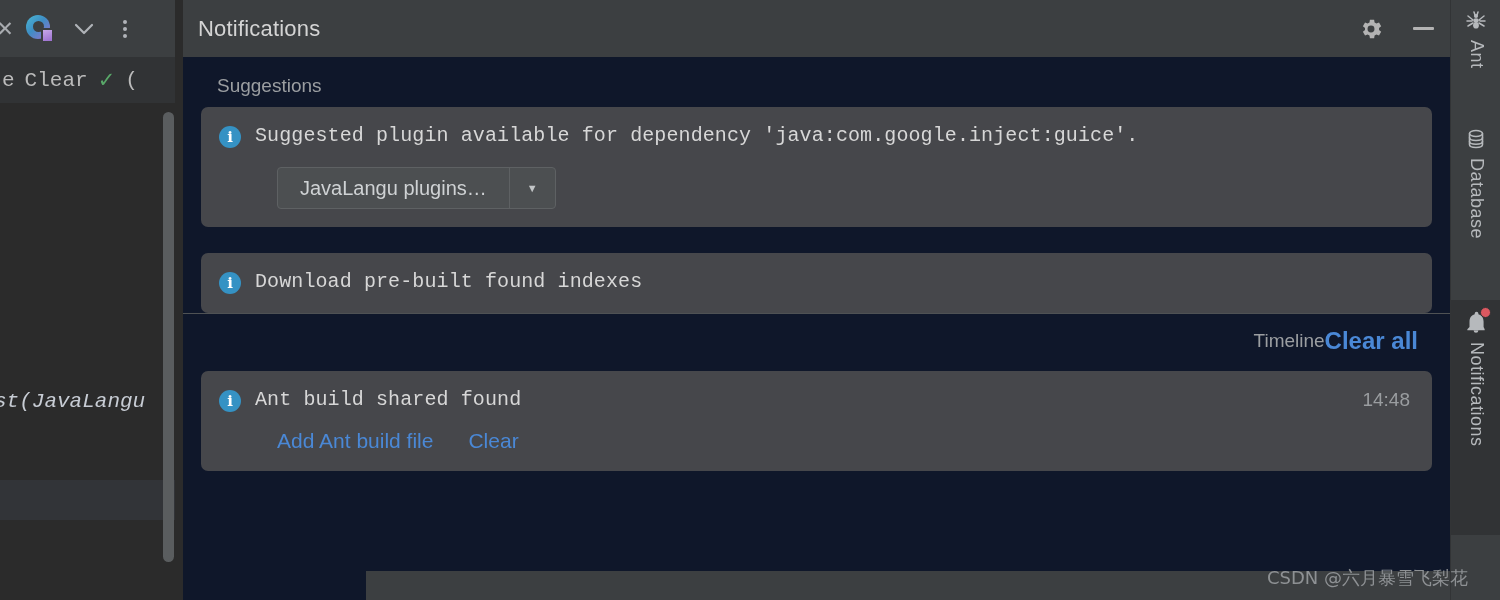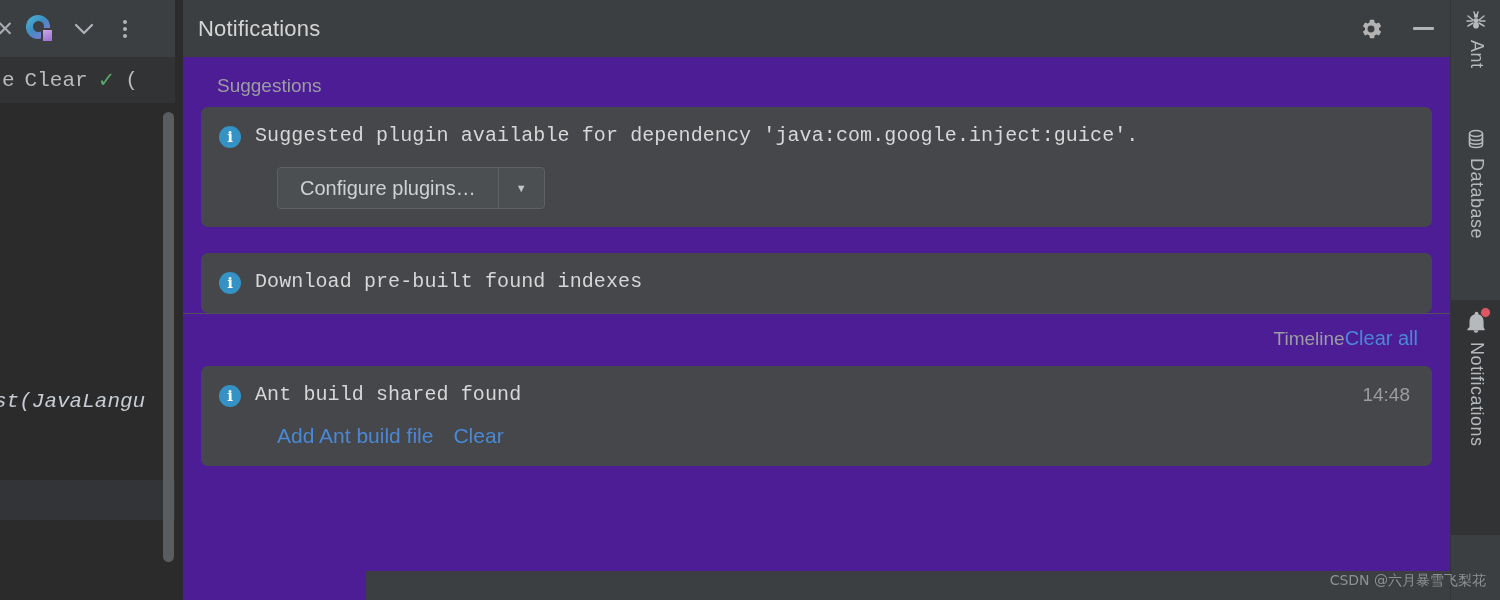--- a/index.html
+++ b/index.html
@@ -149,40 +149,41 @@
     color: #b3b3b3;
   }
   .minimize-bar {
     width: 21px; height: 3px; background: #b3b3b3; border-radius: 1px;
   }
 
   .notif-body {
     position: absolute;
     left: 0; top: 57px;
     width: 1267px; height: 543px;
-    background: #4c1d95;
+    background: #0f172a;
     overflow: hidden;
   }
 
   .section-label {
     font-size: 19px;
     color: #9b9ea1;
     padding: 18px 0 10px 34px;
   }
   .section-row {
     display: flex;
     align-items: center;
     justify-content: flex-end;
     padding: 14px 22px 10px 34px;
   }
   .section-row .section-label { padding: 0; }
   .clear-all {
-    font-size: 20px;
+    font-size: 24px;
     color: #4a88d6;
     padding-right: 10px;
+    font-weight: bold;
   }
 
   .card {
     position: relative;
     margin: 0 18px 0 18px;
     background: #46474b;
     border-radius: 7px;
     padding: 14px 18px 18px 18px;
   }
   .card + .card { margin-top: 24px; }
@@ -238,21 +239,21 @@
     width: 46px;
     display: flex; align-items: center; justify-content: center;
     border-left: 1px solid #5e6163;
     color: #c2c5c7;
     font-size: 11px;
   }
 
   .card-links {
     margin: 14px 0 0 58px;
     display: flex;
-    gap: 20px;
+    gap: 35px;
     text-align: right;
   }
   .card-link {
     font-size: 21px;
     color: #4a88d6;
   }
 
   .timeline-divider {
     position: absolute;
     left: 0; right: 0;
@@ -315,22 +316,22 @@
     right: -1px; top: -1px;
     width: 11px; height: 11px;
     border-radius: 50%;
     background: #db5860;
     border: 1px solid #313335;
   }
 
   
   .watermark {
     position: absolute;
-    right: 14px; bottom: 10px;
-    font-size: 14px;
+    right: 32px; bottom: 10px;
+    font-size: 18px;
     color: #8e9194;
     font-family: "DejaVu Sans", sans-serif;
     white-space: nowrap;
   }
   .bottom-strip {
     position: absolute;
     left: 183px; top: 571px;
     width: 1267px; height: 29px;
     background: #3c3f41;
   }
@@ -396,21 +397,21 @@
     <div class="notif-body">
 
       <div class="section-label">Suggestions</div>
 
       <div class="card">
         <div class="card-head">
           <span class="info-icon">i</span>
           <span class="card-title">Suggested plugin available for dependency 'java:com.google.inject:guice'.</span>
         </div>
         <div class="split-button">
-          <div class="split-main">Configure plugins…</div>
+          <div class="split-main">JavaLangu plugins…</div>
           <div class="split-arrow">▼</div>
         </div>
       </div>
 
       <div class="card card-clipped" style="margin-top:26px;">
         <div class="card-head">
           <span class="info-icon">i</span>
           <span class="card-title">Download pre-built found indexes</span>
         </div>
       </div>

